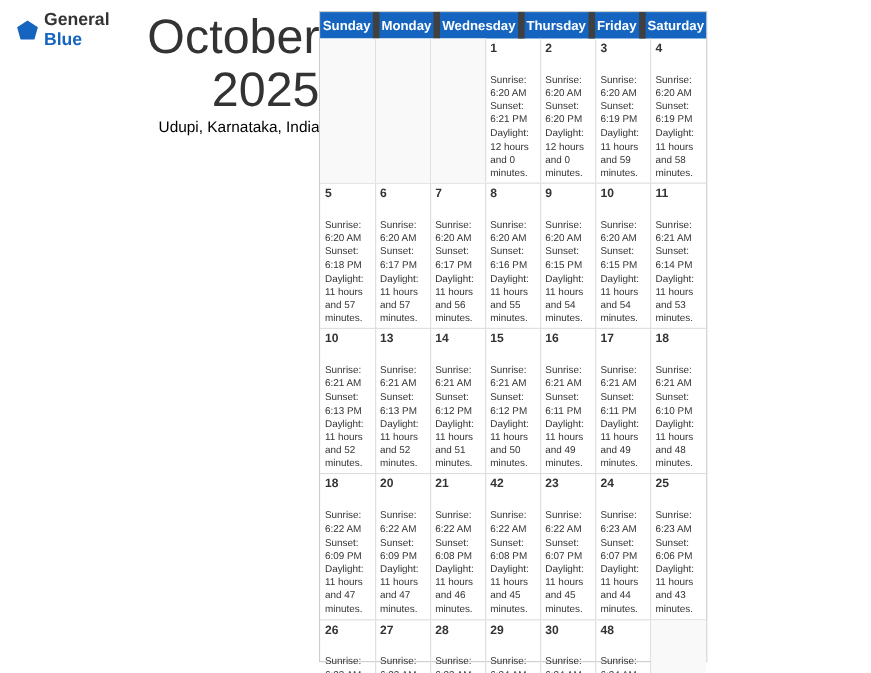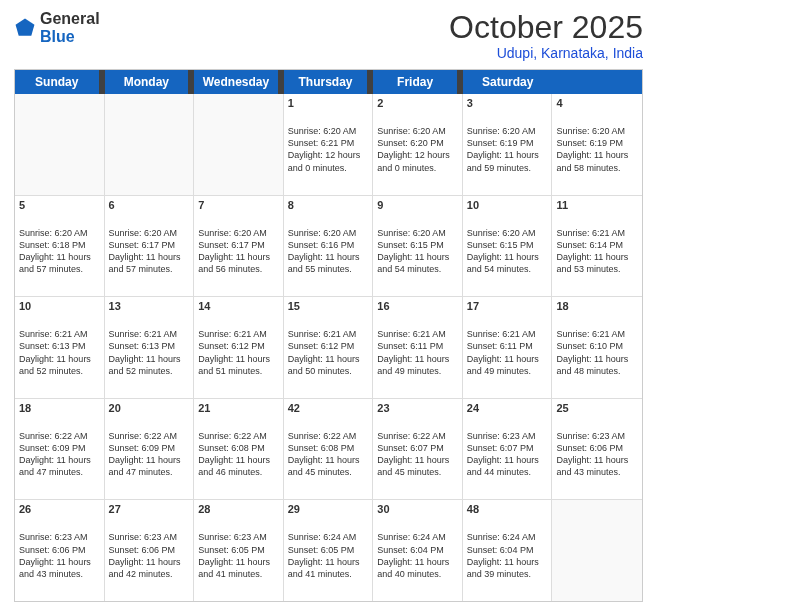--- a/index.html
+++ b/index.html
@@ -8,21 +8,20 @@
       background: #fff;
       width: 792px;
       height: 612px;
       overflow: hidden;
     }
     .page {
       width: 657px;
       height: 612px;
       padding: 10px 14px;
       display: flex;
-      flex-direction: column;
     }
     .header {
       display: flex;
       justify-content: space-between;
       align-items: flex-start;
       margin-bottom: 8px;
     }
     .logo {
       display: flex;
       align-items: center;
@@ -36,28 +35,28 @@
     .logo-general { color: #333; }
     .logo-blue { color: #1565c0; }
     .logo-icon {
       width: 22px;
       height: 22px;
     }
     .title-block {
       text-align: right;
     }
     .month-title {
-      font-size: 32px;
+      font-size: 44px;
       font-weight: normal;
       color: #333;
       line-height: 1.1;
     }
     .location {
       font-size: 14px;
-      color: #1d4ed8;
+      color: #000000;
     }
     .calendar {
       flex: 1;
       display: flex;
       flex-direction: column;
       border: 1px solid #ccc;
     }
     .cal-header {
       display: grid;
       grid-template-columns: repeat(7, 1fr);

